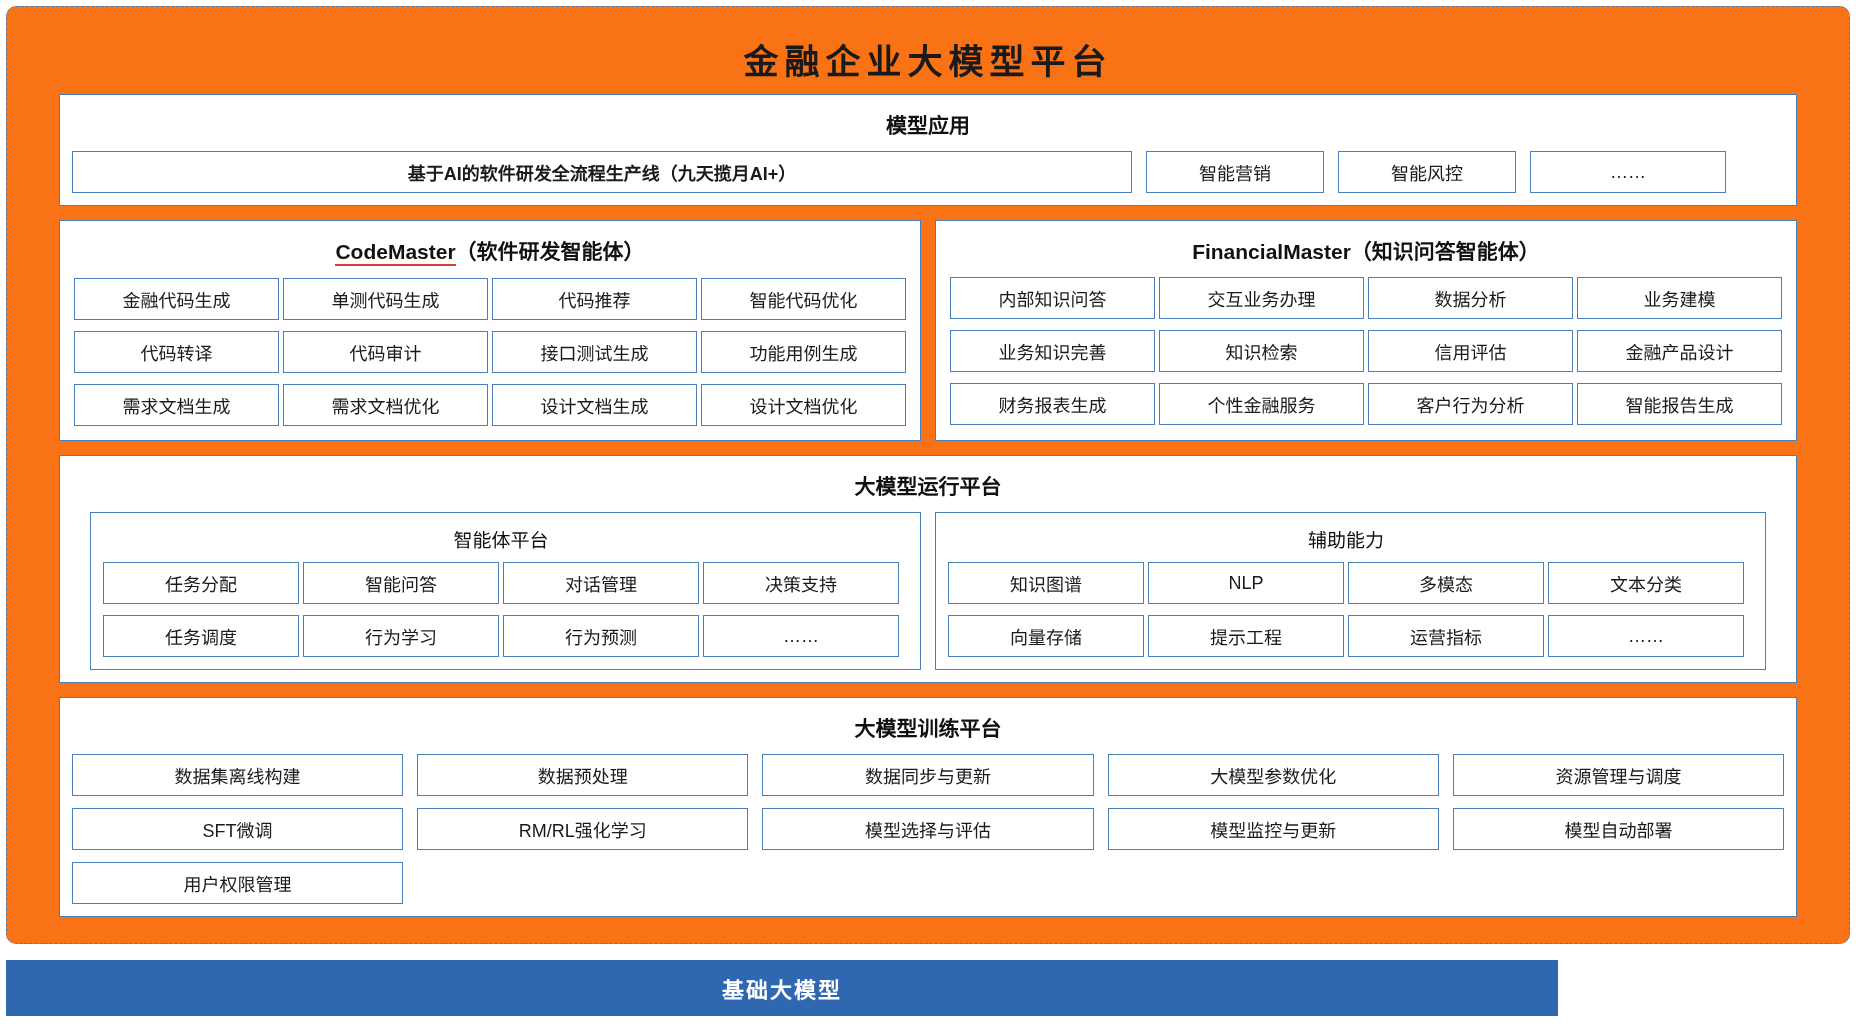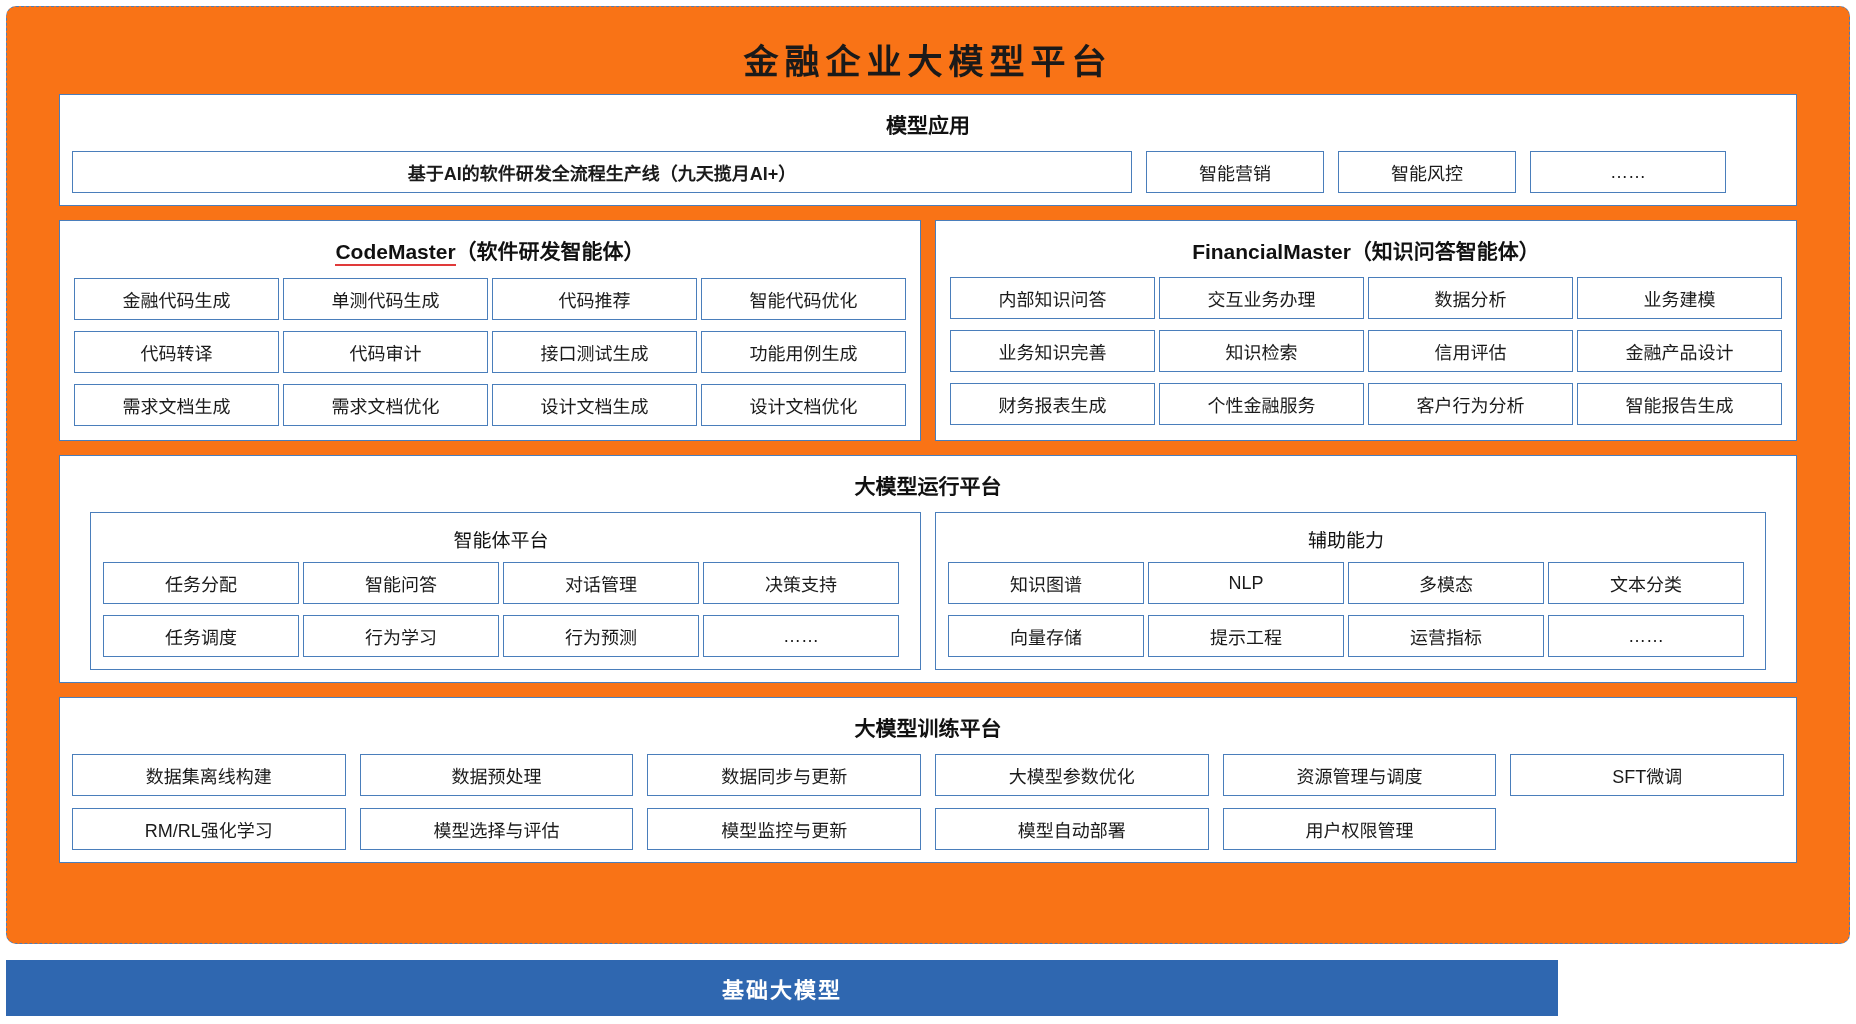--- a/index.html
+++ b/index.html
@@ -99,21 +99,21 @@
     text-align: center;
     font-size: 19px;
     color: #111;
     margin: 4px 0 10px 0;
   }
   .inner-two { display: flex; gap: 14px; padding: 0 18px 0 18px; }
 
   
   .grid6 {
     display: grid;
-    grid-template-columns: repeat(6, 1fr);
+    grid-template-columns: repeat(5, 1fr);
     gap: 12px 14px;
   }
 
   
   .base-bar {
     position: absolute;
     left: 6px; top: 960px;
     width: 1552px; height: 56px;
     background: #2f67b0;
     color: #ffffff;

